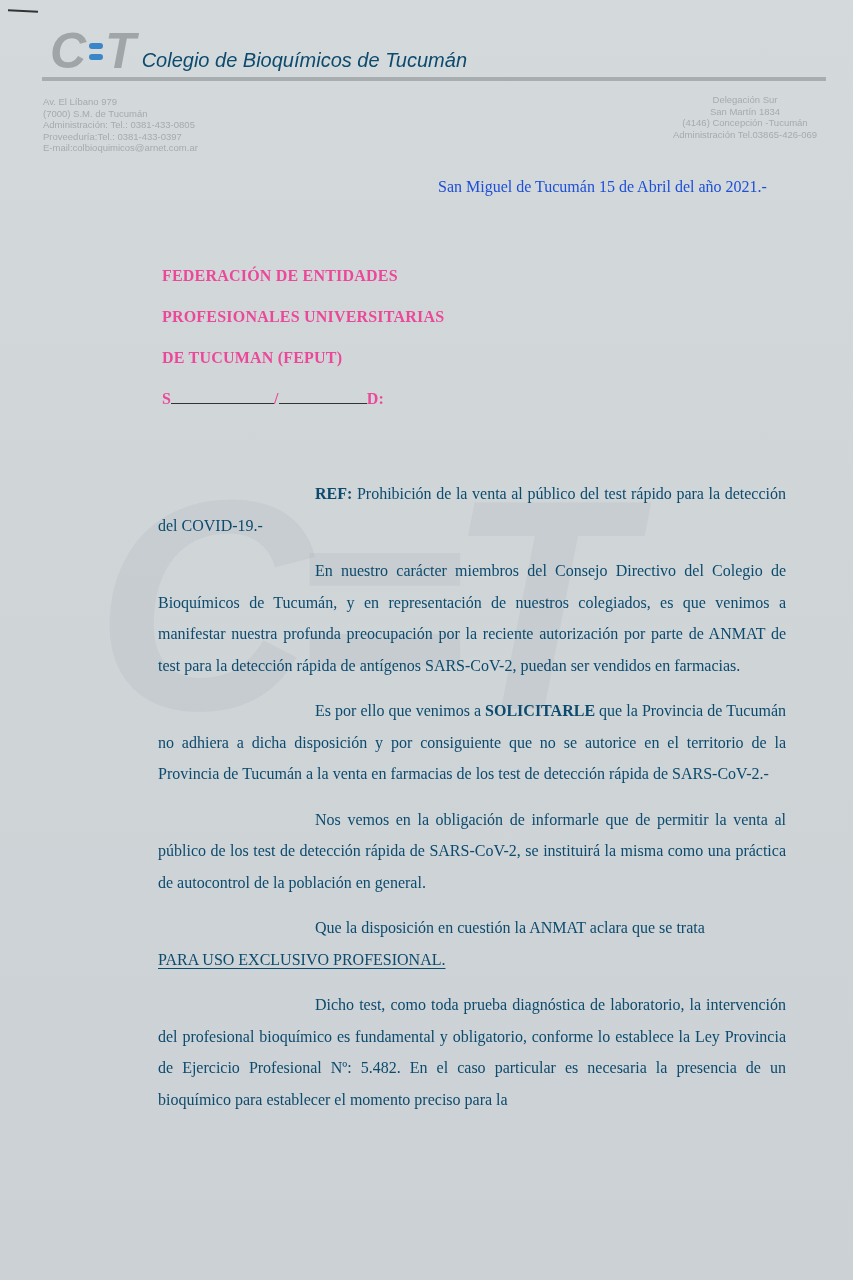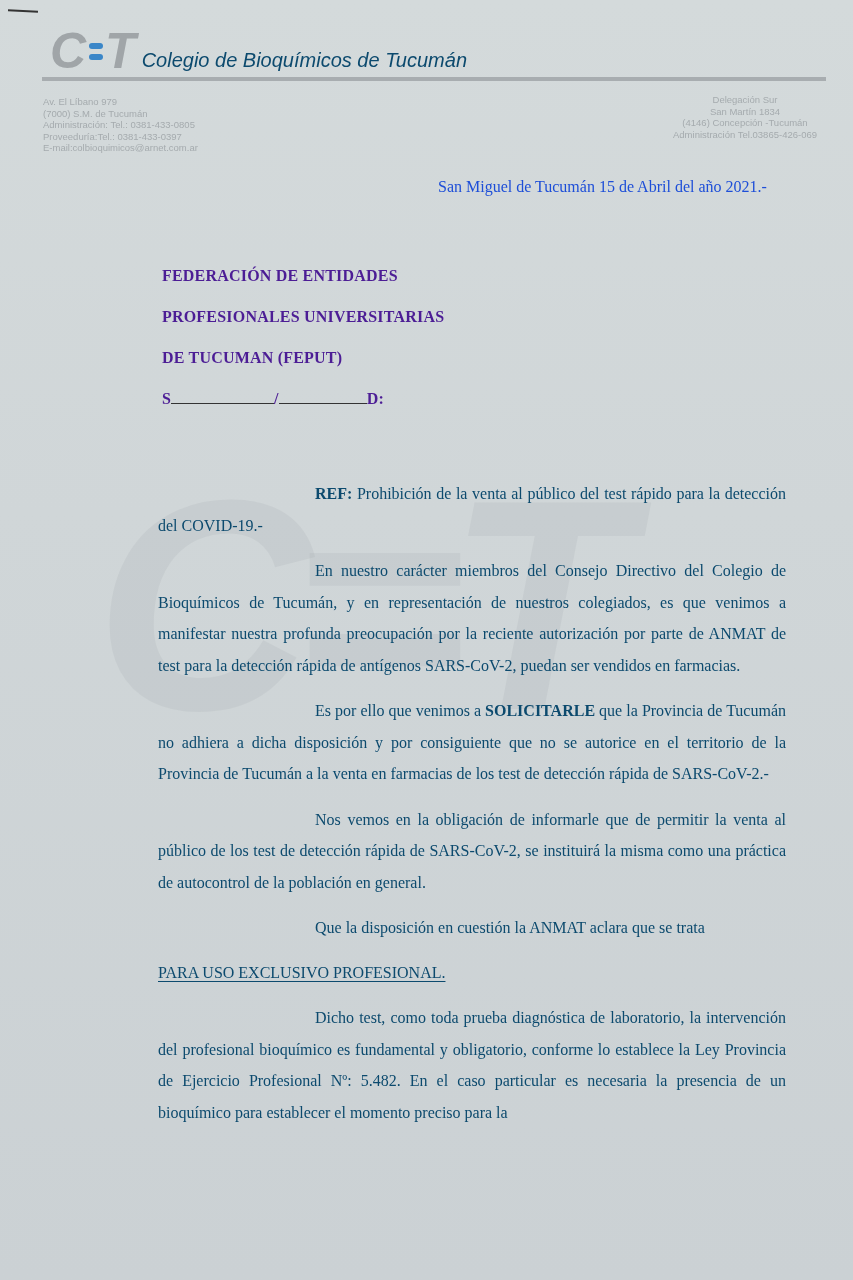--- a/index.html
+++ b/index.html
@@ -19,21 +19,21 @@
   .logo { position: absolute; left: 50px; top: 24px; height: 50px; display: flex; align-items: flex-end; }
   .logo .mark { font-family: "Liberation Sans", sans-serif; font-weight: bold; font-style: italic; font-size: 50px; line-height: 46px; color: #a0a5a8; display: flex; align-items: center; }
   .logo .dots { display: inline-flex; flex-direction: column; gap: 5px; margin: 0 2px 0 3px; }
   .logo .dots span { width: 14px; height: 6px; border-radius: 3px; background: #3a86c8; display: block; }
   .logo .name { font-family: "Liberation Sans", sans-serif; font-style: italic; font-size: 20px; color: #0c4a6e; margin-left: 6px; margin-bottom: 2px; }
   .rule { position: absolute; left: 42px; top: 77px; width: 784px; height: 4px; background: #a8adb0; }
   .addr { position: absolute; font-family: "Liberation Sans", sans-serif; font-size: 9.5px; line-height: 11.5px; color: #a5abae; }
   .addr.left { left: 43px; top: 96px; }
   .addr.right { right: 36px; top: 94px; text-align: center; }
   .date { position: absolute; left: 438px; top: 178px; font-size: 16px; color: #1d4ed8; }
-  .recipient { position: absolute; left: 162px; top: 266px; font-weight: bold; font-size: 16px; color: #4c1d95; letter-spacing: 0.2px; }
+  .recipient { position: absolute; left: 162px; top: 266px; font-weight: bold; font-size: 16px; color: #ec4899; letter-spacing: 0.2px; }
   .recipient div { height: 41px; line-height: 20px; }
   .sd { display: flex; align-items: baseline; }
   .sd .line { display: inline-block; border-bottom: 1.3px solid #333; height: 14px; }
   .body { position: absolute; left: 158px; width: 628px; top: 478px; font-size: 16px; line-height: 31.5px; color: #0c4a6e; text-align: justify; }
   .body p { margin: 0 0 14px 0; text-indent: 157px; }
   .body p.noindent { text-indent: 0; }
   .body b { font-weight: bold; }
   .underline { text-decoration: underline; text-underline-offset: 3px; font-weight: normal; }
 </style>
 </head>
@@ -82,16 +82,16 @@
     <span class="line" style="width:88px"></span>
     <span>D:</span>
   </div>
 </div>
 
 <div class="body">
   <p><b>REF:</b><span> Prohibición de la venta al público del test rápido para la detección del COVID-19.-</span></p>
   <p>En nuestro carácter miembros del Consejo Directivo del Colegio de Bioquímicos de Tucumán, y en representación de nuestros colegiados, es que venimos a manifestar nuestra profunda preocupación por la reciente autorización por parte de ANMAT de test para la detección rápida de antígenos SARS-CoV-2, puedan ser vendidos en farmacias.</p>
   <p><span>Es por ello que venimos a </span><b>SOLICITARLE</b><span> que la Provincia de Tucumán no adhiera a dicha disposición y por consiguiente que no se autorice en el territorio de la Provincia de Tucumán a la venta en farmacias de los test de detección rápida de SARS-CoV-2.-</span></p>
   <p>Nos vemos en la obligación de informarle que de permitir la venta al público de los test de detección rápida de SARS-CoV-2, se instituirá la misma como una  práctica de autocontrol de la población en general.</p>
-  <p style="margin-bottom:13px">Que la disposición en cuestión la ANMAT aclara que se trata</p>
+  <p style="margin-bottom:0">Que la disposición en cuestión la ANMAT aclara que se trata</p>
   <p class="noindent"><span class="underline">PARA USO EXCLUSIVO PROFESIONAL.</span></p>
   <p>Dicho test, como toda prueba diagnóstica de laboratorio, la intervención del profesional bioquímico es fundamental y obligatorio, conforme lo establece la Ley Provincia de Ejercicio Profesional Nº: 5.482. En el caso particular es necesaria la presencia de un bioquímico para establecer el momento preciso para la</p>
 </div>
 
 </body></html>

